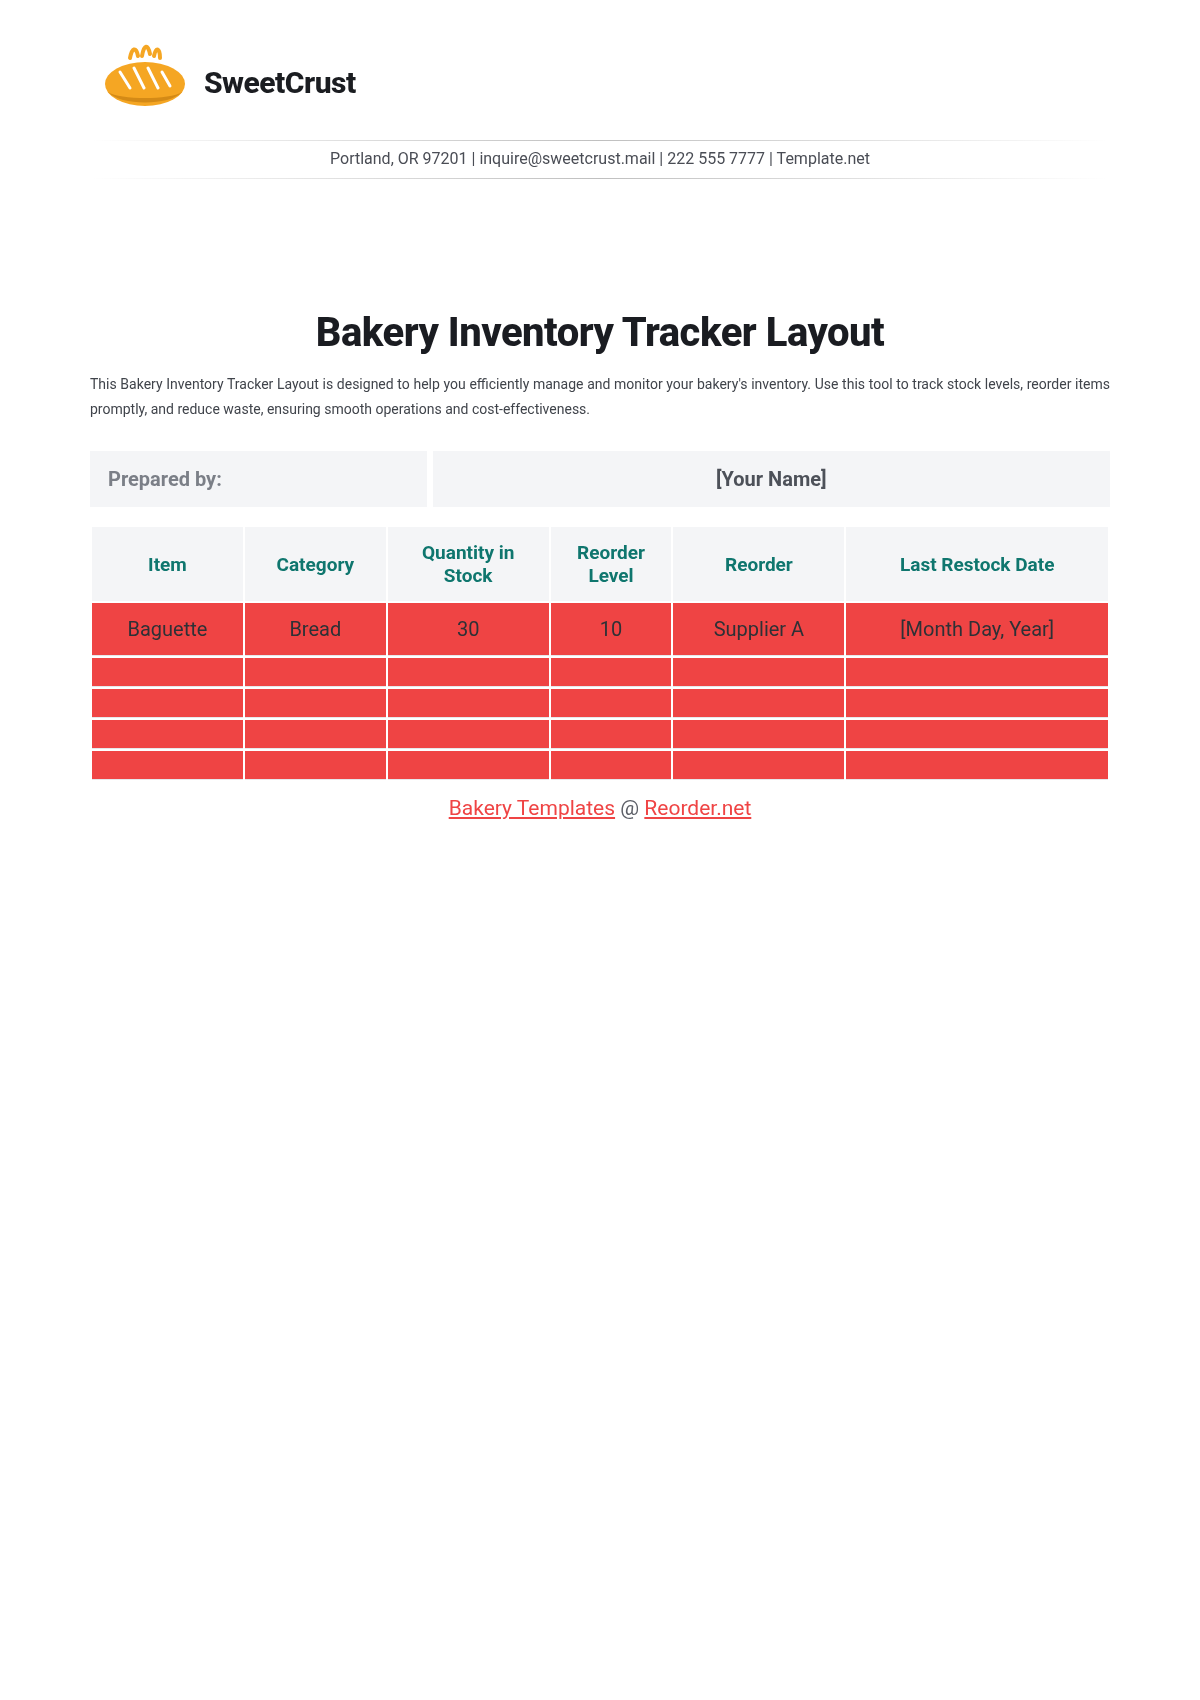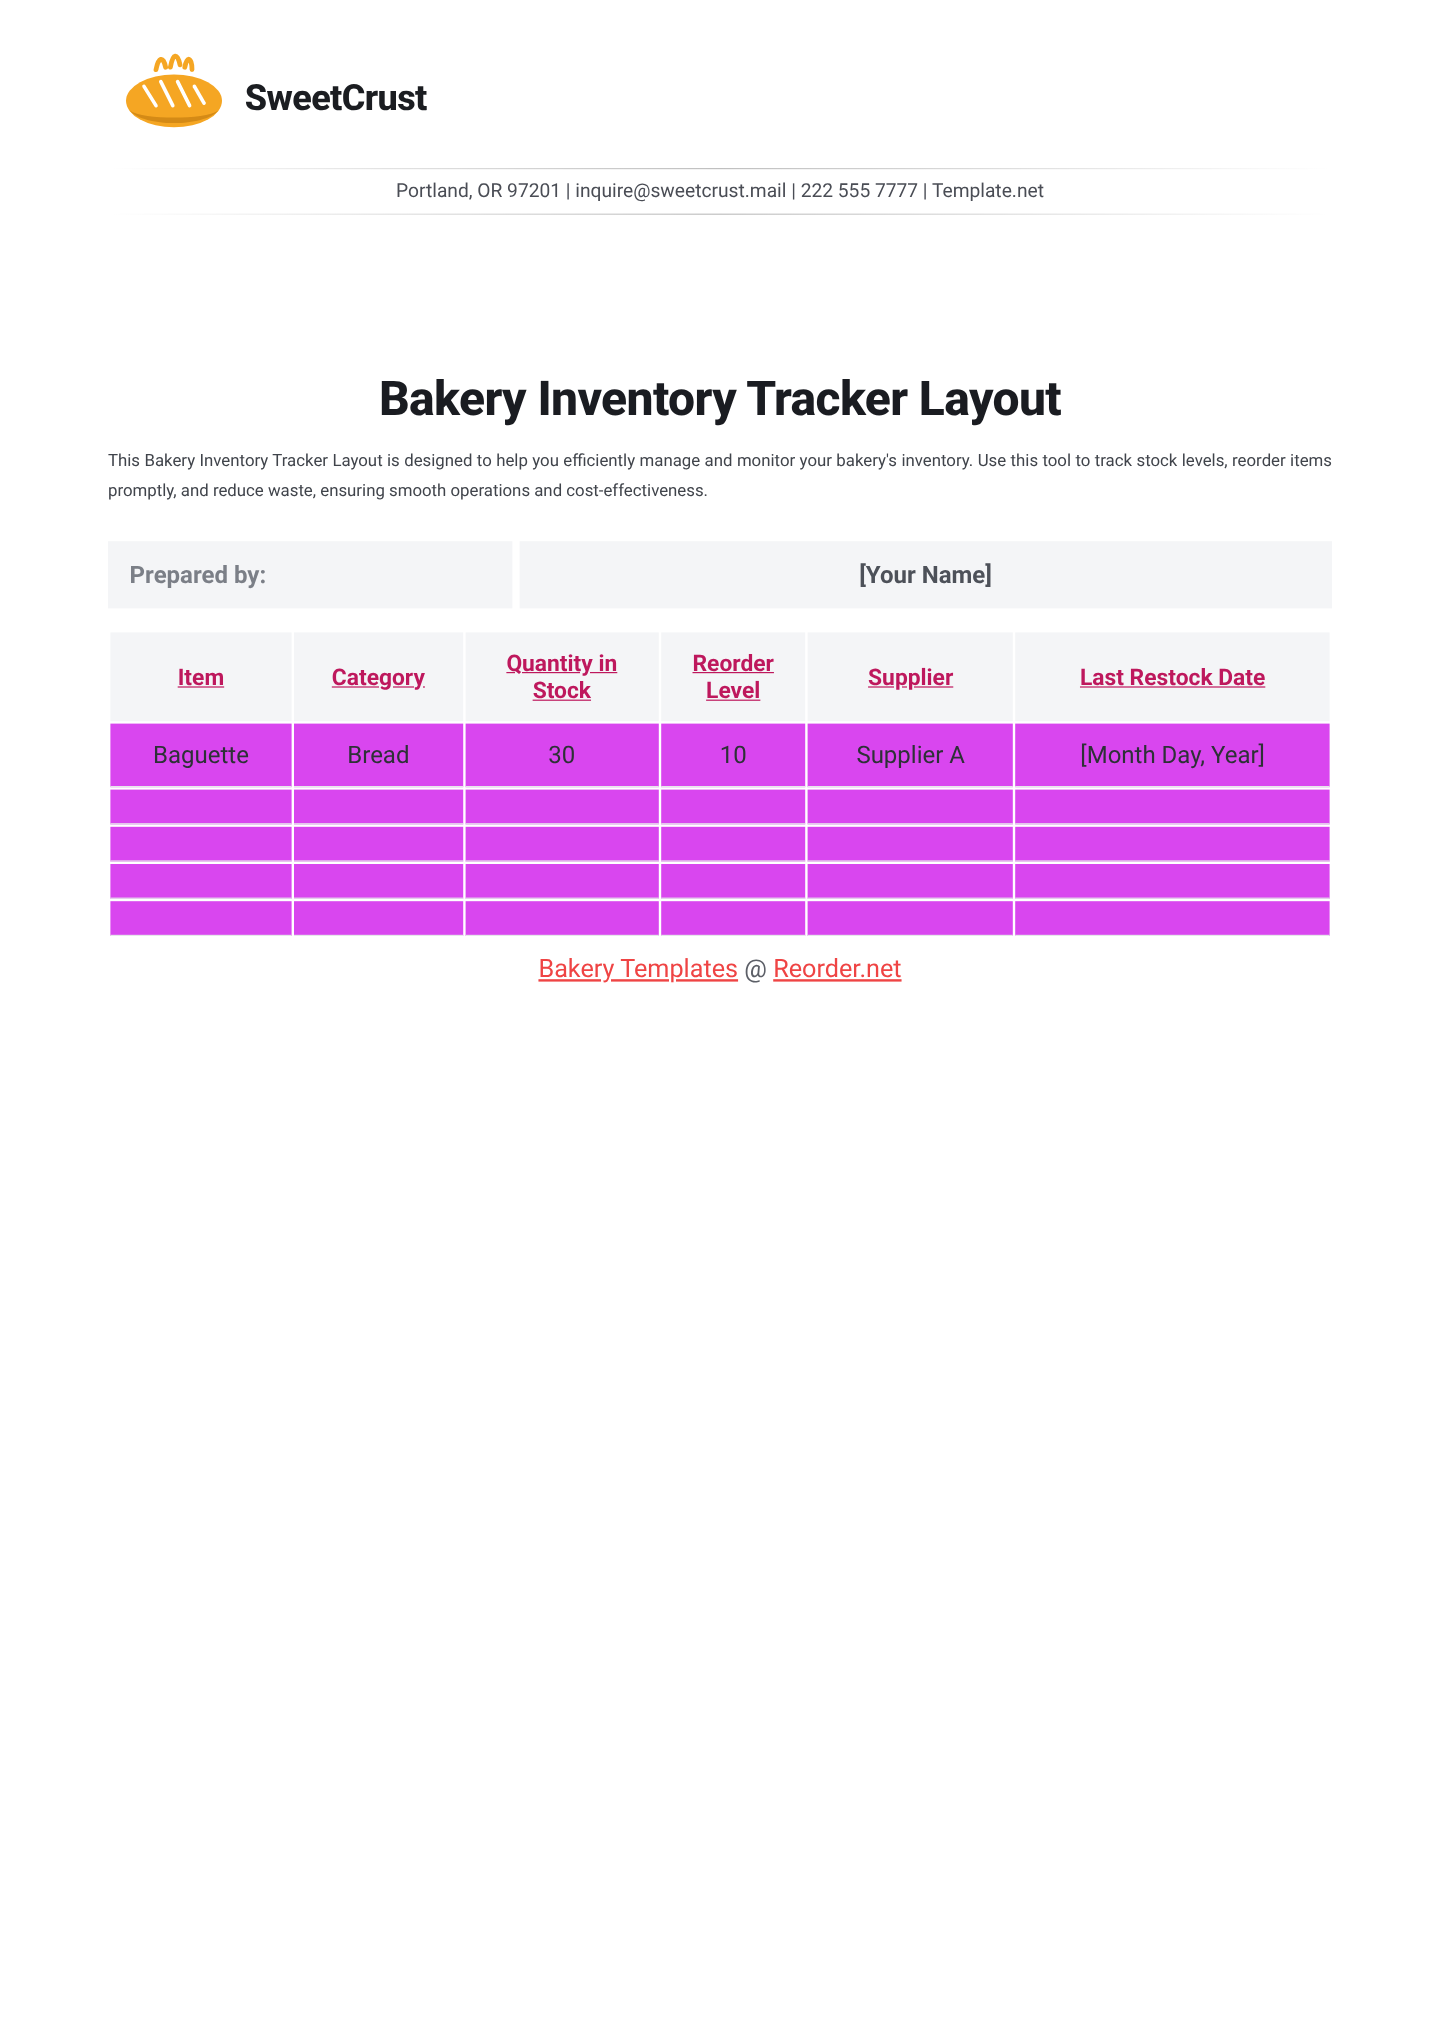--- a/index.html
+++ b/index.html
@@ -70,30 +70,29 @@
   .prepared-label { flex: 0 0 33%; }
   .prepared-value { flex: 1; text-align: center; color: #4d5159; }
   table.inventory {
     width: 100%;
     border-collapse: separate;
     border-spacing: 2px;
     margin-top: 18px;
   }
   table.inventory th {
     background: #f4f5f7;
-    color: #be185d;
+    color: #0f766e;
     font-weight: 700;
     font-size: 19px;
     padding: 14px 10px;
     text-align: center;
     vertical-align: middle;
-    text-decoration: underline;
   }
   table.inventory td {
-    background: #d946ef;
+    background: #ef4444;
     color: #2d3136;
     font-size: 20px;
     padding: 14px 10px;
     text-align: center;
     border-bottom: 1px solid #e6e7ea;
   }
   .empty-rows td {
     padding: 2px;
     height: 10px;
     border-bottom: 1px solid #e6e7ea;
@@ -154,21 +153,21 @@
       <col style="width:12%">
       <col style="width:17%">
       <col style="width:26%">
     </colgroup>
     <thead>
       <tr>
         <th>Item</th>
         <th>Category</th>
         <th>Quantity in Stock</th>
         <th>Reorder Level</th>
-        <th>Supplier</th>
+        <th>Reorder</th>
         <th>Last Restock Date</th>
       </tr>
     </thead>
     <tbody>
       <tr>
         <td>Baguette</td>
         <td>Bread</td>
         <td>30</td>
         <td>10</td>
         <td>Supplier A</td>

